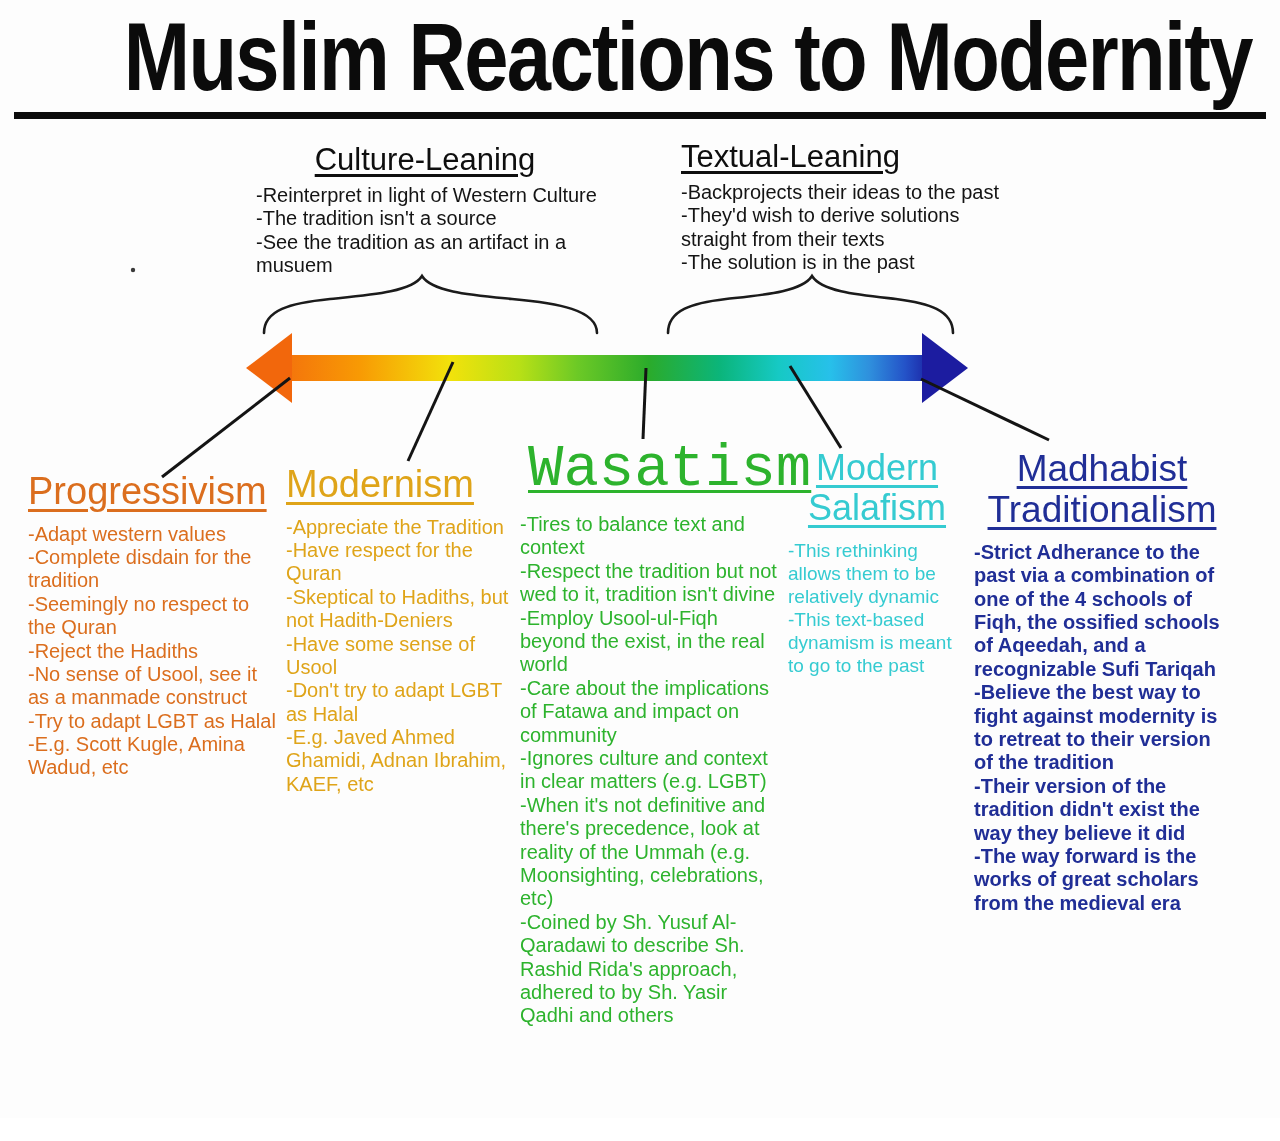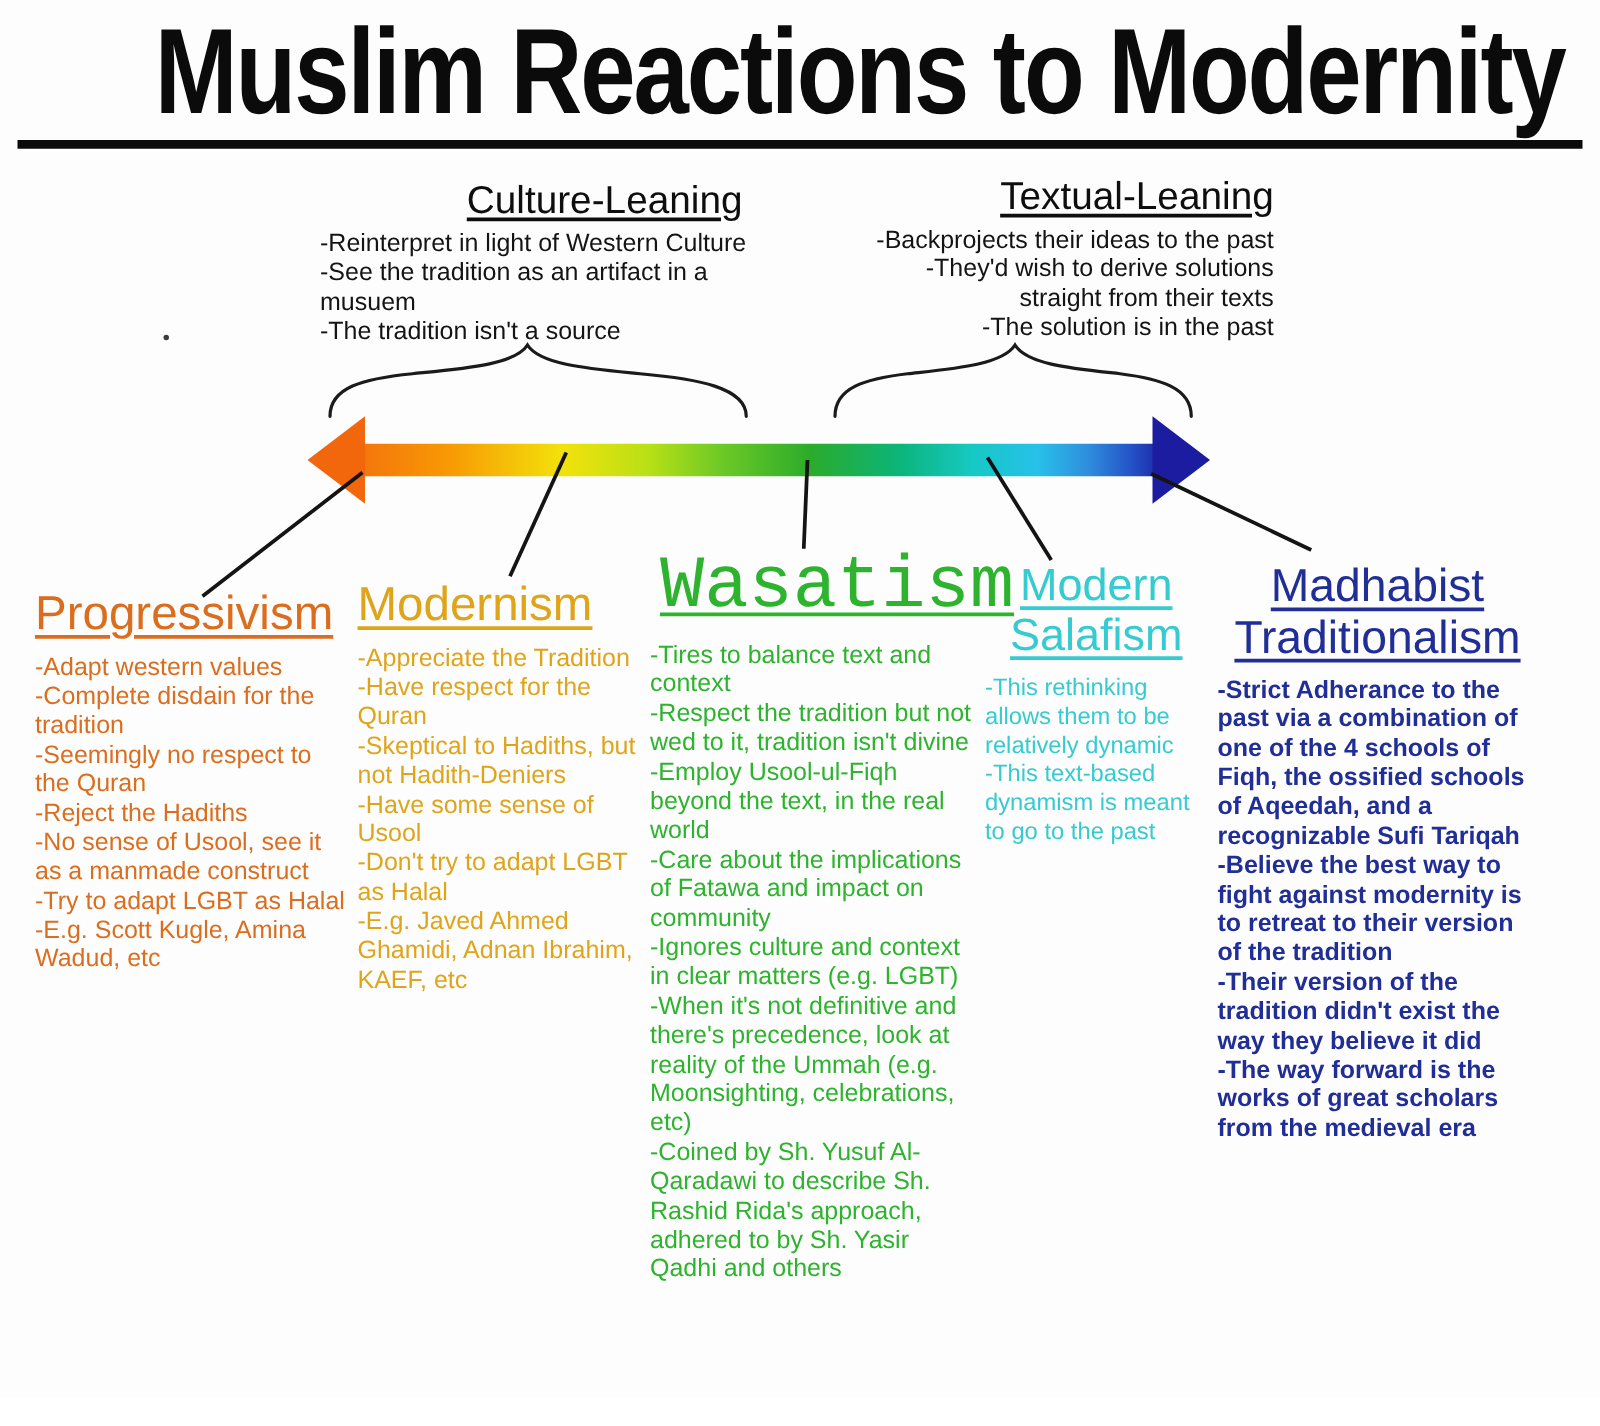--- a/index.html
+++ b/index.html
@@ -16,22 +16,22 @@
   }
   .title-underline { position:absolute; left:14px; top:112px; width:1252px; height:7px; background:#0b0b0b; }
   
   .top-sec { position:absolute; }
   .top-heading {
     font-size:31px; color:#0e0e0e; text-decoration:underline;
     text-decoration-thickness:2.5px; text-underline-offset:4px; line-height:1.1;
   }
   .top-bullets { font-size:20px; line-height:1.17; color:#141414; margin-top:7px; }
   #sec-culture { left:256px; top:143px; width:378px; }
-  #sec-culture .top-heading { text-align:right; padding-right:40px; }
-  #sec-textual { left:681px; top:140px; width:338px;text-align:right; }
+  #sec-culture .top-heading { text-align:center; padding-right:40px; }
+  #sec-textual { left:681px; top:140px; width:338px; }
   
   .overlay { position:absolute; left:0; top:0; pointer-events:none; }
   
   .col { position:absolute; }
   .col-heading {
     text-decoration:underline; text-decoration-thickness:3px; text-underline-offset:5px;
     line-height:1.12; margin-bottom:10px;
   }
   .bullets { line-height:1.17; }
   .bullet { margin:0; }
@@ -60,22 +60,22 @@
 
   <div class="title-wrap">
     <div class="title-text">Muslim Reactions to Modernity</div>
   </div>
   <div class="title-underline"></div>
 
   <div class="top-sec" id="sec-culture">
     <div class="top-heading">Culture-Leaning</div>
     <div class="top-bullets">
         <div class="bullet">-Reinterpret in light of Western Culture</div>
+        <div class="bullet">-The tradition isn't a source</div>
         <div class="bullet">-See the tradition as an artifact in a musuem</div>
-        <div class="bullet">-The tradition isn't a source</div>
       </div>
   </div>
 
   <div class="top-sec" id="sec-textual">
     <div class="top-heading">Textual-Leaning</div>
     <div class="top-bullets">
         <div class="bullet">-Backprojects their ideas to the past</div>
         <div class="bullet">-They'd wish to derive solutions straight from their texts</div>
         <div class="bullet">-The solution is in the past</div>
       </div>
@@ -143,21 +143,21 @@
         <div class="bullet">-Try to adapt LGBT as Halal</div>
         <div class="bullet">-E.g. Scott Kugle, Amina Wadud, etc</div>
       </div>
   </div>
 
   <div class="col" id="col-wasatism" style="color: rgb(45, 179, 45);">
     <div class="col-heading">Wasatism</div>
     <div class="bullets">
         <div class="bullet">-Tires to balance text and context</div>
         <div class="bullet">-Respect the tradition but not wed to it, tradition isn't divine</div>
-        <div class="bullet">-Employ Usool-ul-Fiqh beyond the text, in the real world</div>
+        <div class="bullet">-Employ Usool-ul-Fiqh beyond the exist, in the real world</div>
         <div class="bullet">-Care about the implications of Fatawa and impact on community</div>
         <div class="bullet">-Ignores culture and context in clear matters (e.g. LGBT)</div>
         <div class="bullet">-When it's not definitive and there's precedence, look at reality of the Ummah (e.g. Moonsighting, celebrations, etc)</div>
         <div class="bullet">-Coined by Sh. Yusuf Al-Qaradawi to describe Sh. Rashid Rida's approach, adhered to by Sh. Yasir Qadhi and others</div>
       </div>
   </div>
 
   <div class="col" id="col-salafism" style="color: rgb(53, 203, 209);">
     <div class="col-heading">Modern Salafism</div>
     <div class="bullets">

